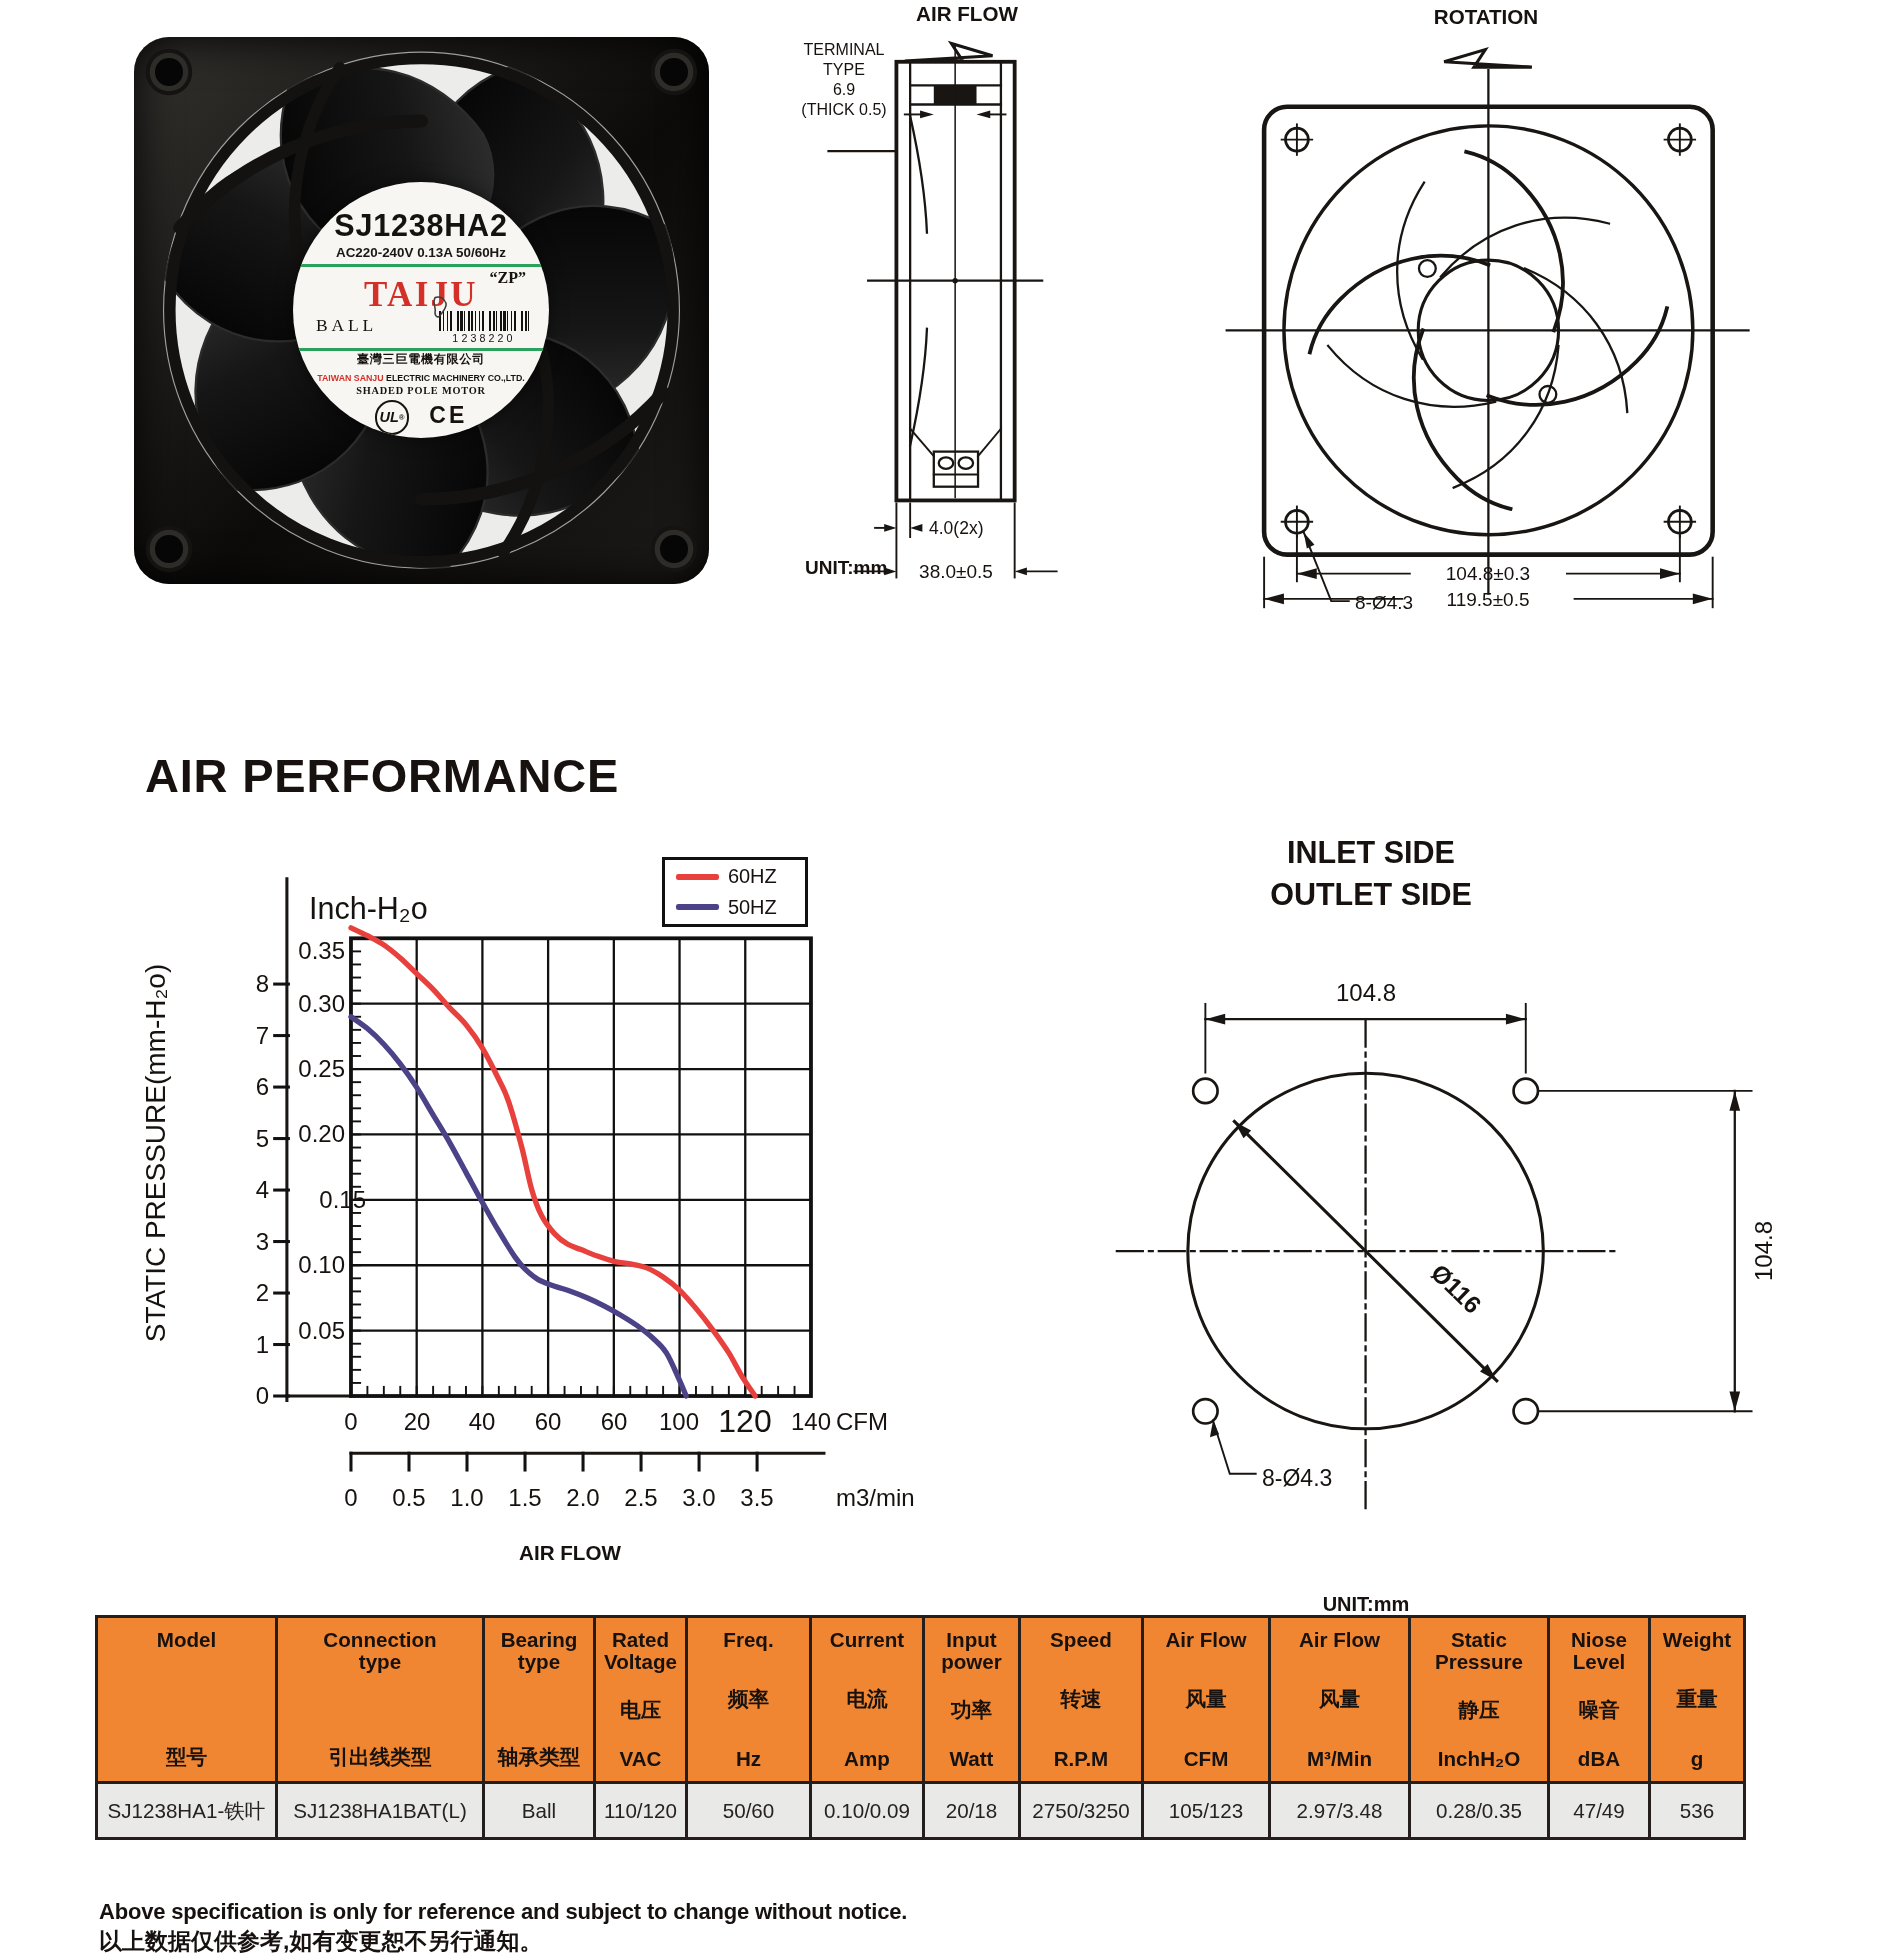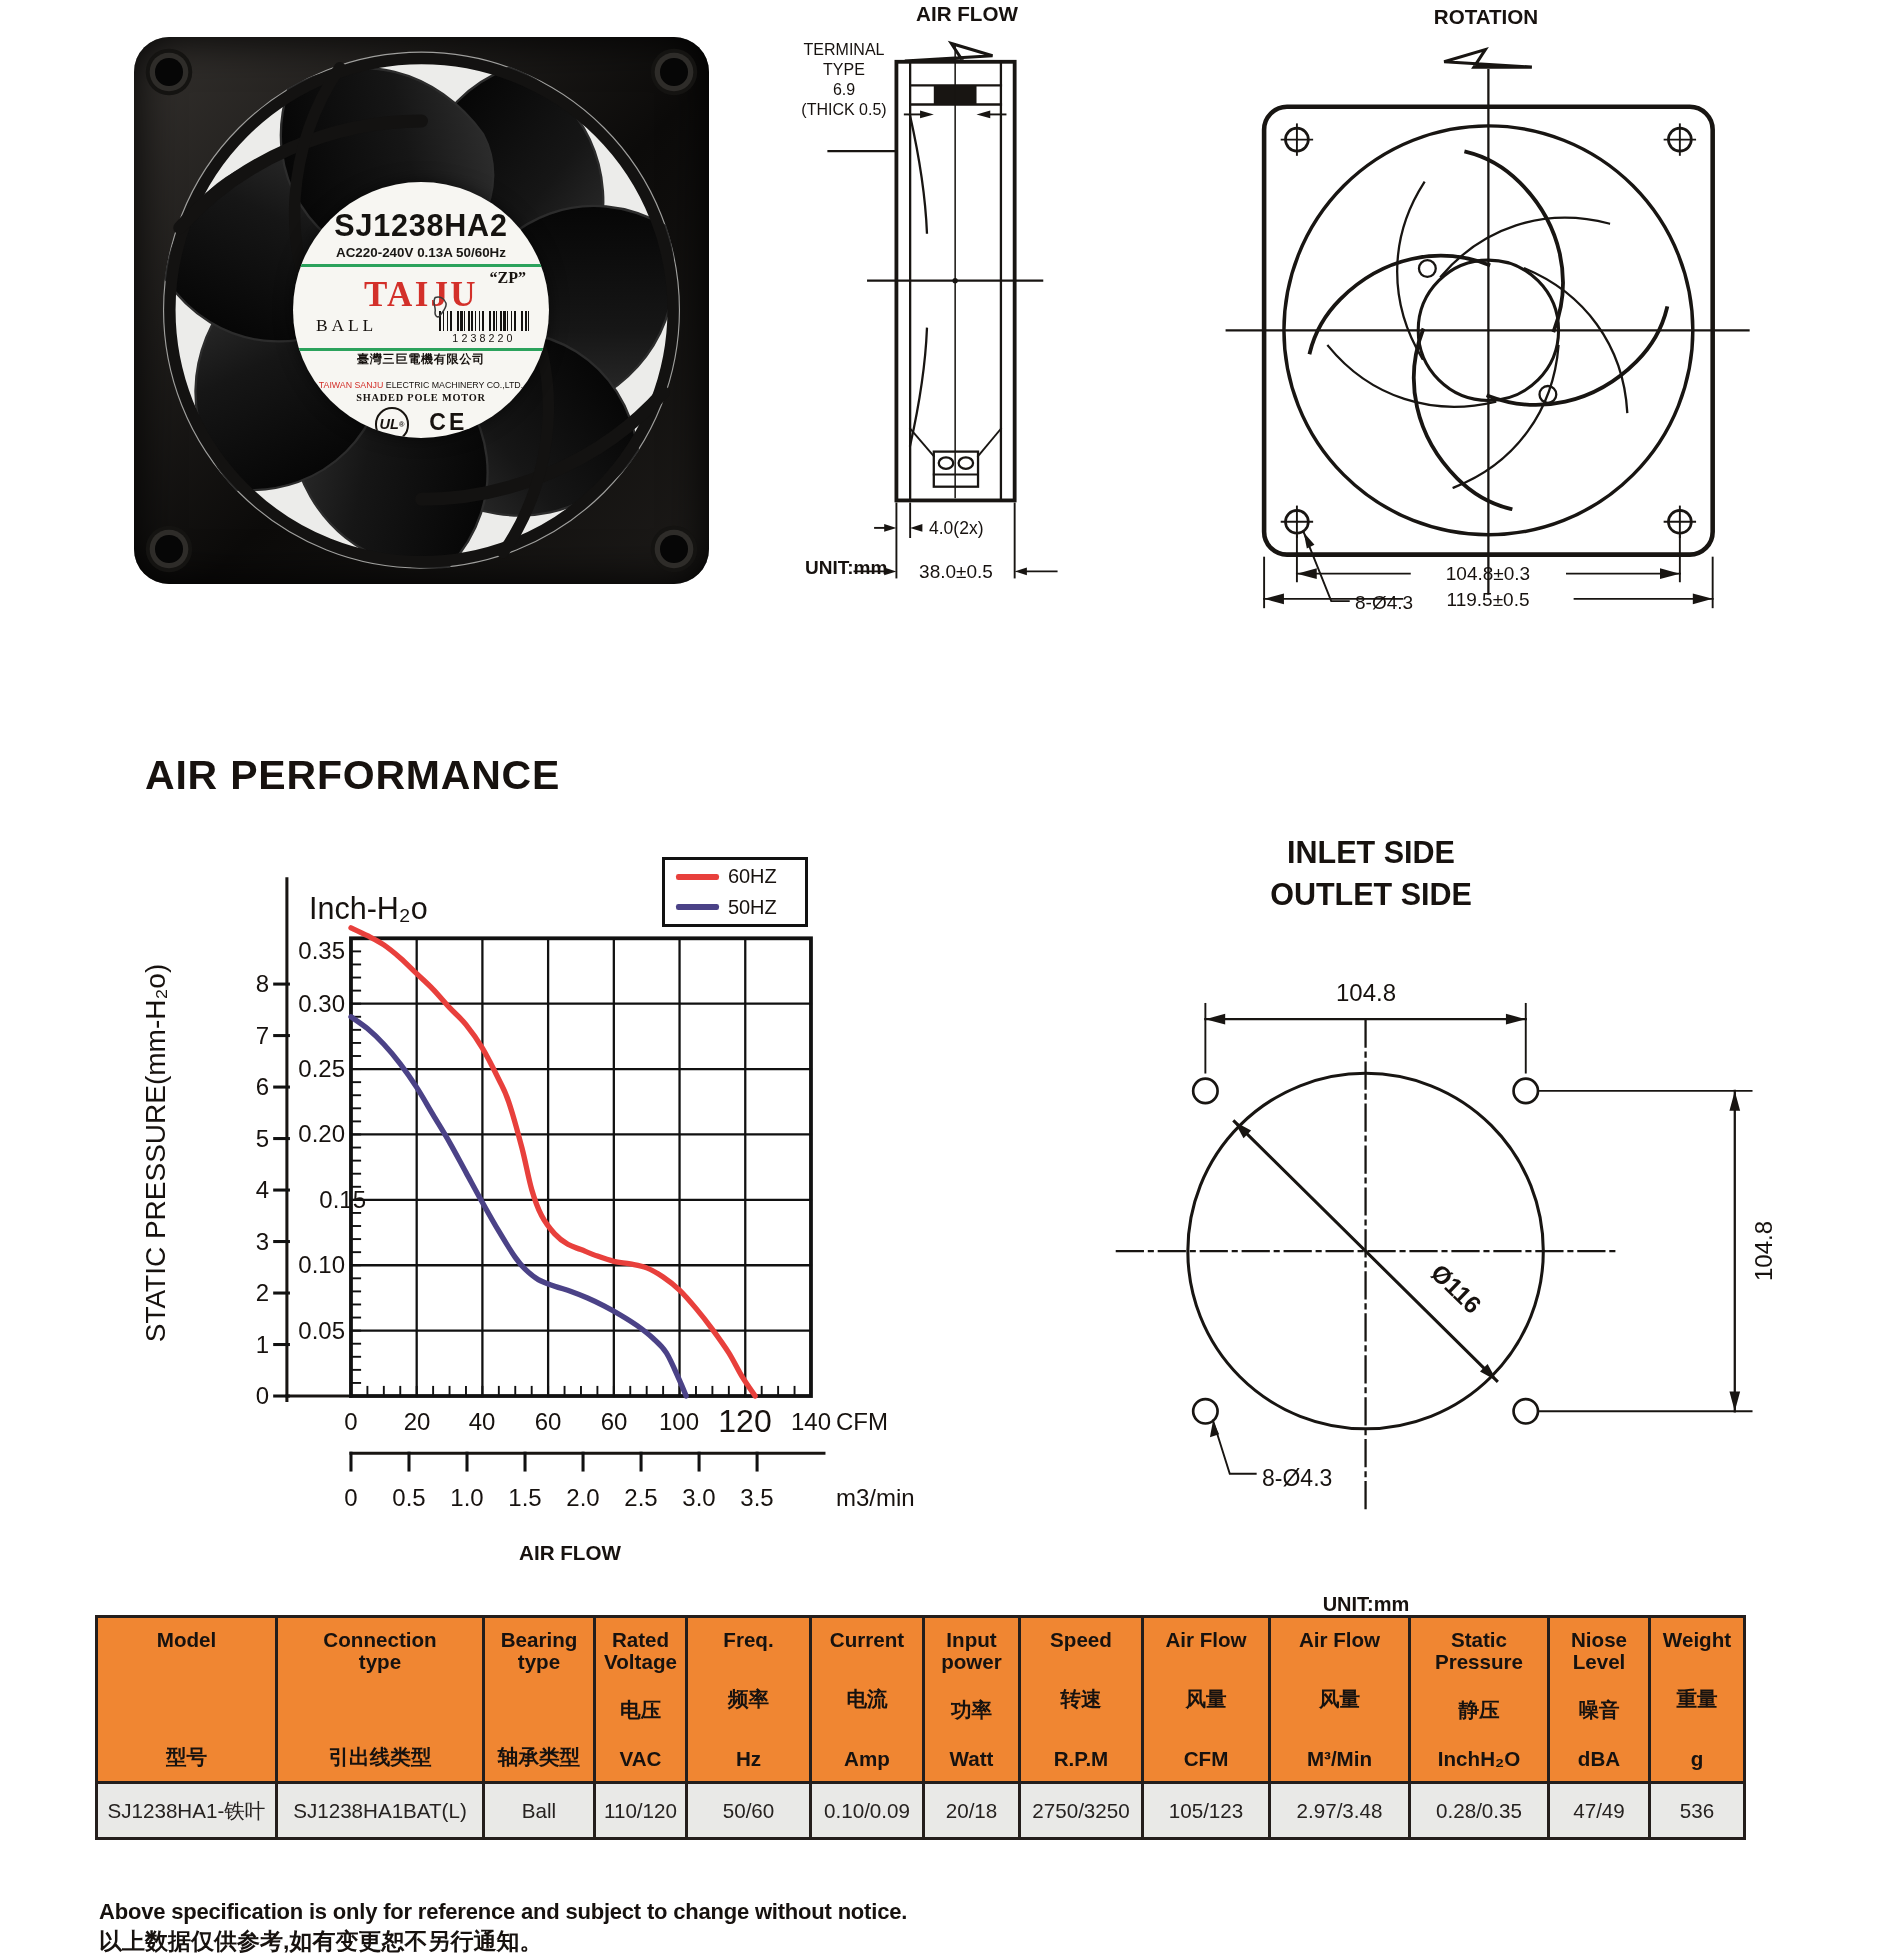--- a/index.html
+++ b/index.html
@@ -3,21 +3,21 @@
 <meta charset="utf-8">
 <style>
   html,body{margin:0;padding:0;background:#fff;}
   .page{position:relative;width:1892px;height:1959px;background:#ffffff;overflow:hidden;
         font-family:"Liberation Sans","DejaVu Sans",sans-serif;color:#17120f;}
 
   
   .lbl{position:absolute;transform:translate(-50%,-50%);white-space:nowrap;color:#17120f;
        font-size:23px;line-height:1.05;}
   .lbl.left{transform:translate(0,-50%);}
-  .lbl.big{font-size:41px;font-weight:900;letter-spacing:0.8px;}
+  .lbl.big{font-size:47px;font-weight:900;letter-spacing:0.8px;}
   .lbl.bold{font-weight:bold;}
   .lbl.rot-ccw{transform:translate(-50%,-50%) rotate(-90deg);}
 
   
   .fan-photo{position:absolute;left:134px;top:37px;width:575px;height:547px;border-radius:35px;
      background:linear-gradient(135deg,#34312e 0%,#0c0b0a 55%,#1d1b19 100%);box-shadow:inset 0 0 46px #000;}
   .corner-hole{position:absolute;width:27.5px;height:27.5px;border-radius:50%;background:#060606;
      box-shadow:0 0 0 5.3px #2e2c29,0 0 0 9.2px #141311;}
   .corner-hole.tl{left:21.4px;top:21.4px;} .corner-hole.tr{right:21.4px;top:21.4px;}
   .corner-hole.bl{left:21.4px;bottom:21.4px;} .corner-hole.br{right:21.4px;bottom:21.4px;}
@@ -32,21 +32,21 @@
   .fl-brand{margin-top:-12.2px;font-size:35px;font-weight:bold;color:#d3302a;letter-spacing:2.3px;
      font-family:"Liberation Serif","DejaVu Serif",serif;}
   .taiwan-ico{position:absolute;left:136px;top:114px;}
   .fl-ballrow{display:flex;justify-content:space-between;align-items:flex-start;padding:0 20px 0 23px;margin-top:-3.1px;}
   .fl-ball{font-size:17.5px;letter-spacing:3.8px;font-family:"Liberation Serif","DejaVu Serif",serif;margin-top:3.1px;}
   .fl-bcwrap{display:flex;flex-direction:column;align-items:center;}
   .fl-barcode{width:90px;height:20px;
      background:repeating-linear-gradient(90deg,#141210 0 2.3px,#f7f6f2 2.3px 3.8px,#141210 3.8px 4.6px,#f7f6f2 4.6px 7.6px,#141210 7.6px 9.2px,#f7f6f2 9.2px 10.7px);}
   .fl-serial{font-size:10.7px;letter-spacing:3.1px;margin-top:0.8px;}
   .fl-cn{font-size:12px;font-weight:bold;margin-top:0;letter-spacing:0.8px;}
-  .fl-en{font-size:8.8px;font-weight:normal;margin-top:12px;}
+  .fl-en{font-size:8.8px;font-weight:bold;margin-top:5px;}
   .fl-en .red{color:#d3302a;}
   .fl-motor{font-size:10.3px;font-weight:bold;letter-spacing:0.8px;margin-top:1.5px;
      font-family:"Liberation Serif","DejaVu Serif",serif;}
   .fl-marks{display:flex;justify-content:center;align-items:flex-start;gap:20px;margin-top:4.6px;}
   .ul-wrap{display:flex;flex-direction:column;align-items:center;}
   .ul-circle{width:30.5px;height:30.5px;border:2.3px solid #17130f;border-radius:50%;display:flex;
      align-items:center;justify-content:center;font-size:14.5px;font-weight:900;font-style:italic;}
   .ce-mark{font-size:23px;font-weight:bold;letter-spacing:3.1px;margin-top:2.3px;}
   .reg{font-size:7.6px;vertical-align:top;}
 

